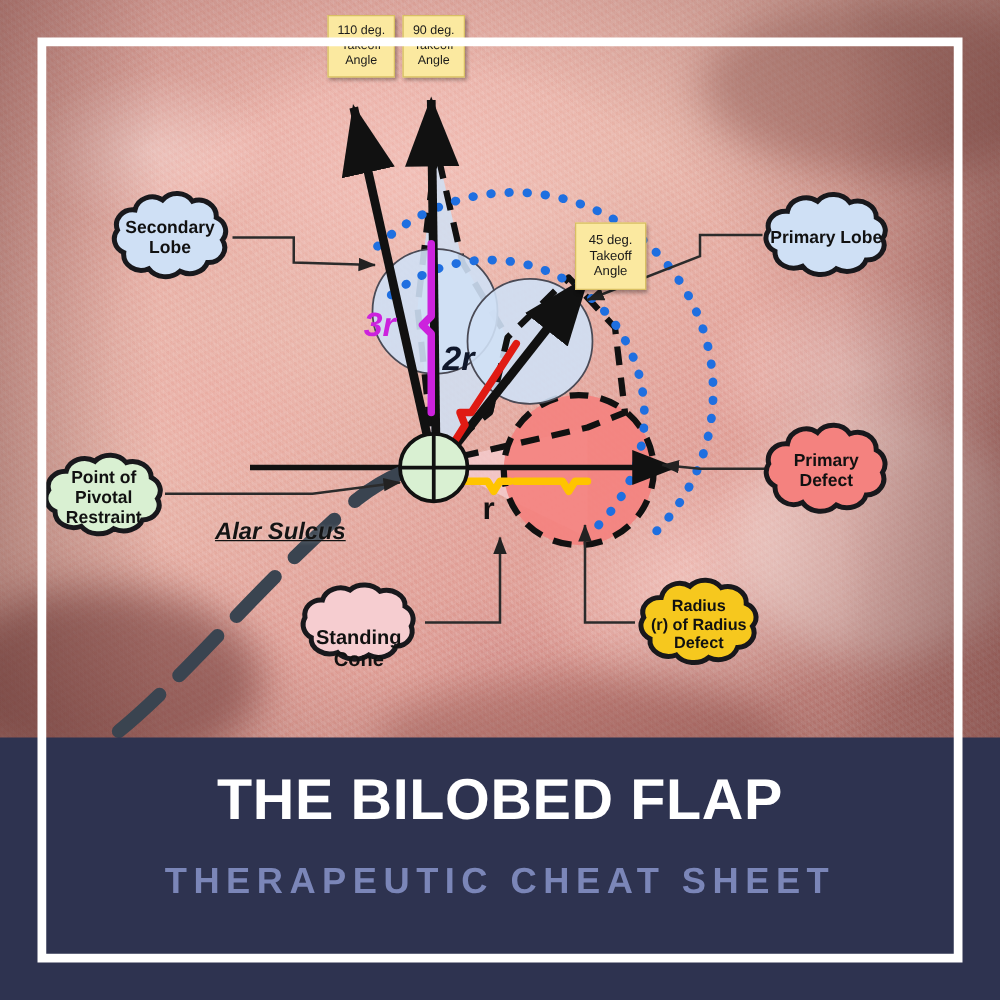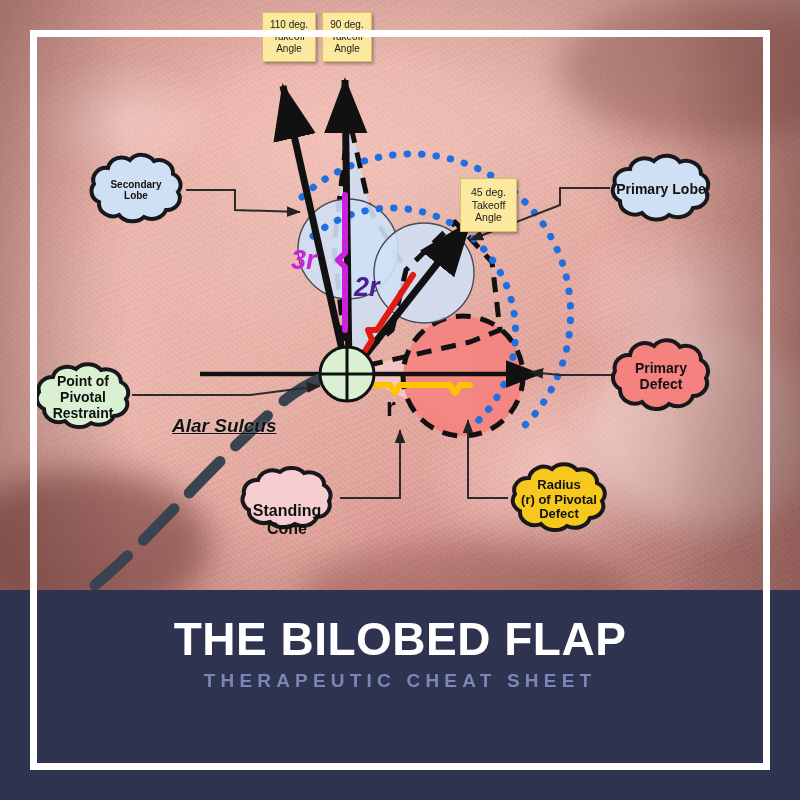--- a/index.html
+++ b/index.html
@@ -38,21 +38,21 @@
 
   
   .frame{position:absolute;left:30px;top:30px;width:740px;height:740px;
     border:7px solid #ffffff;box-sizing:border-box;pointer-events:none;z-index:60;}
 
   
   .banner{position:absolute;left:0;top:590px;width:800px;height:210px;background:#2e3350;z-index:55;}
   .banner-inner{position:absolute;left:0;right:0;top:0;text-align:center;}
   .ttl{color:#ffffff;font-weight:bold;font-size:46px;letter-spacing:.5px;margin-top:22px;
        font-family:"Liberation Sans", sans-serif;}
-  .sub1{color:#7b86b8;font-weight:bold;font-size:19px;letter-spacing:5.2px;margin-top:4px;}
+  .sub1{color:#7b86b8;font-weight:bold;font-size:29px;letter-spacing:5.2px;margin-top:23px;}
   .sub2{color:#ffffff;font-weight:bold;font-size:25px;letter-spacing:4.2px;margin-top:6px;}
 
   
   .cloud{position:absolute;z-index:40;display:flex;align-items:center;justify-content:center;
          text-align:center;font-weight:bold;color:#111;line-height:1.12;}
   .cloud svg{position:absolute;inset:0;width:100%;height:100%;}
   .cloud span{position:relative;z-index:2;padding:0 6px;}
 
   
   .note{position:absolute;z-index:42;background:#fbe9a0;border:1px solid #d8bf63;
@@ -153,21 +153,21 @@
     </div>
   </div>
   <div class="note" style="left:460px;top:178px;width:55px;height:52px;font-size:10.5px;">
     <div>
       <div>45 deg.</div>
       <div>Takeoff</div>
       <div>Angle</div>
     </div>
   </div>
 
-  <div class="cloud" style="left:84px;top:148px;width:104px;height:84px;font-size:10px;">
+  <div class="cloud" style="left:84px;top:148px;width:104px;height:84px;font-size:14px;">
     <svg viewBox="0 0 104 84" preserveAspectRatio="none">
       <path d="M24,20 a14,13 0 0 1 22,-8 a15,14 0 0 1 24,1 a14,13 0 0 1 19,13 a13,12 0 0 1 5,18
                a13,12 0 0 1 -12,18 a15,13 0 0 1 -22,7 a16,14 0 0 1 -25,-2 a14,13 0 0 1 -20,-13
                a13,12 0 0 1 -5,-18 a13,12 0 0 1 14,-16 z" fill="#cfe0f5" stroke="#18181c" stroke-width="4"></path>
     </svg>
     <span><span>Secondary</span><br>
           <span>Lobe</span></span>
   </div>
 
   <div class="cloud" style="left:604px;top:150px;width:114px;height:80px;font-size:14px;">
@@ -210,26 +210,26 @@
           <span>Cone</span></span>
   </div>
 
   <div class="cloud" style="left:504px;top:458px;width:110px;height:84px;font-size:13px;">
     <svg viewBox="0 0 110 84" preserveAspectRatio="none">
       <path d="M25,20 a15,14 0 0 1 23,-9 a16,14 0 0 1 25,1 a15,13 0 0 1 20,13 a14,12 0 0 1 5,18
                a14,12 0 0 1 -12,17 a16,14 0 0 1 -23,8 a17,14 0 0 1 -26,-2 a15,13 0 0 1 -21,-13
                a14,12 0 0 1 -5,-17 a14,12 0 0 1 14,-16 z" fill="#f6c81e" stroke="#18181c" stroke-width="4"></path>
     </svg>
     <span><span>Radius</span><br>
-          <span>(r) of Pivotal</span><br>
+          <span>(r) of Radius</span><br>
           <span>Defect</span></span>
   </div>
 
   <div class="mlabel" style="left:291px;top:245px;color:#cc22dd;font-size:27px;">3r</div>
-  <div class="mlabel" style="left:354px;top:272px;color:#4c1d95;font-size:27px;">2r</div>
+  <div class="mlabel" style="left:354px;top:272px;color:#0f172a;font-size:27px;">2r</div>
   <div class="mlabel" style="left:386px;top:393px;color:#111;font-size:25px;font-style:normal;">r</div>
 
   <div class="alar" style="left:172px;top:415px;">Alar Sulcus</div>
 
   <div class="banner">
     <div class="banner-inner">
       <div class="ttl">THE BILOBED FLAP</div>
       <div class="sub1">THERAPEUTIC CHEAT SHEET</div>
     </div>
   </div>

